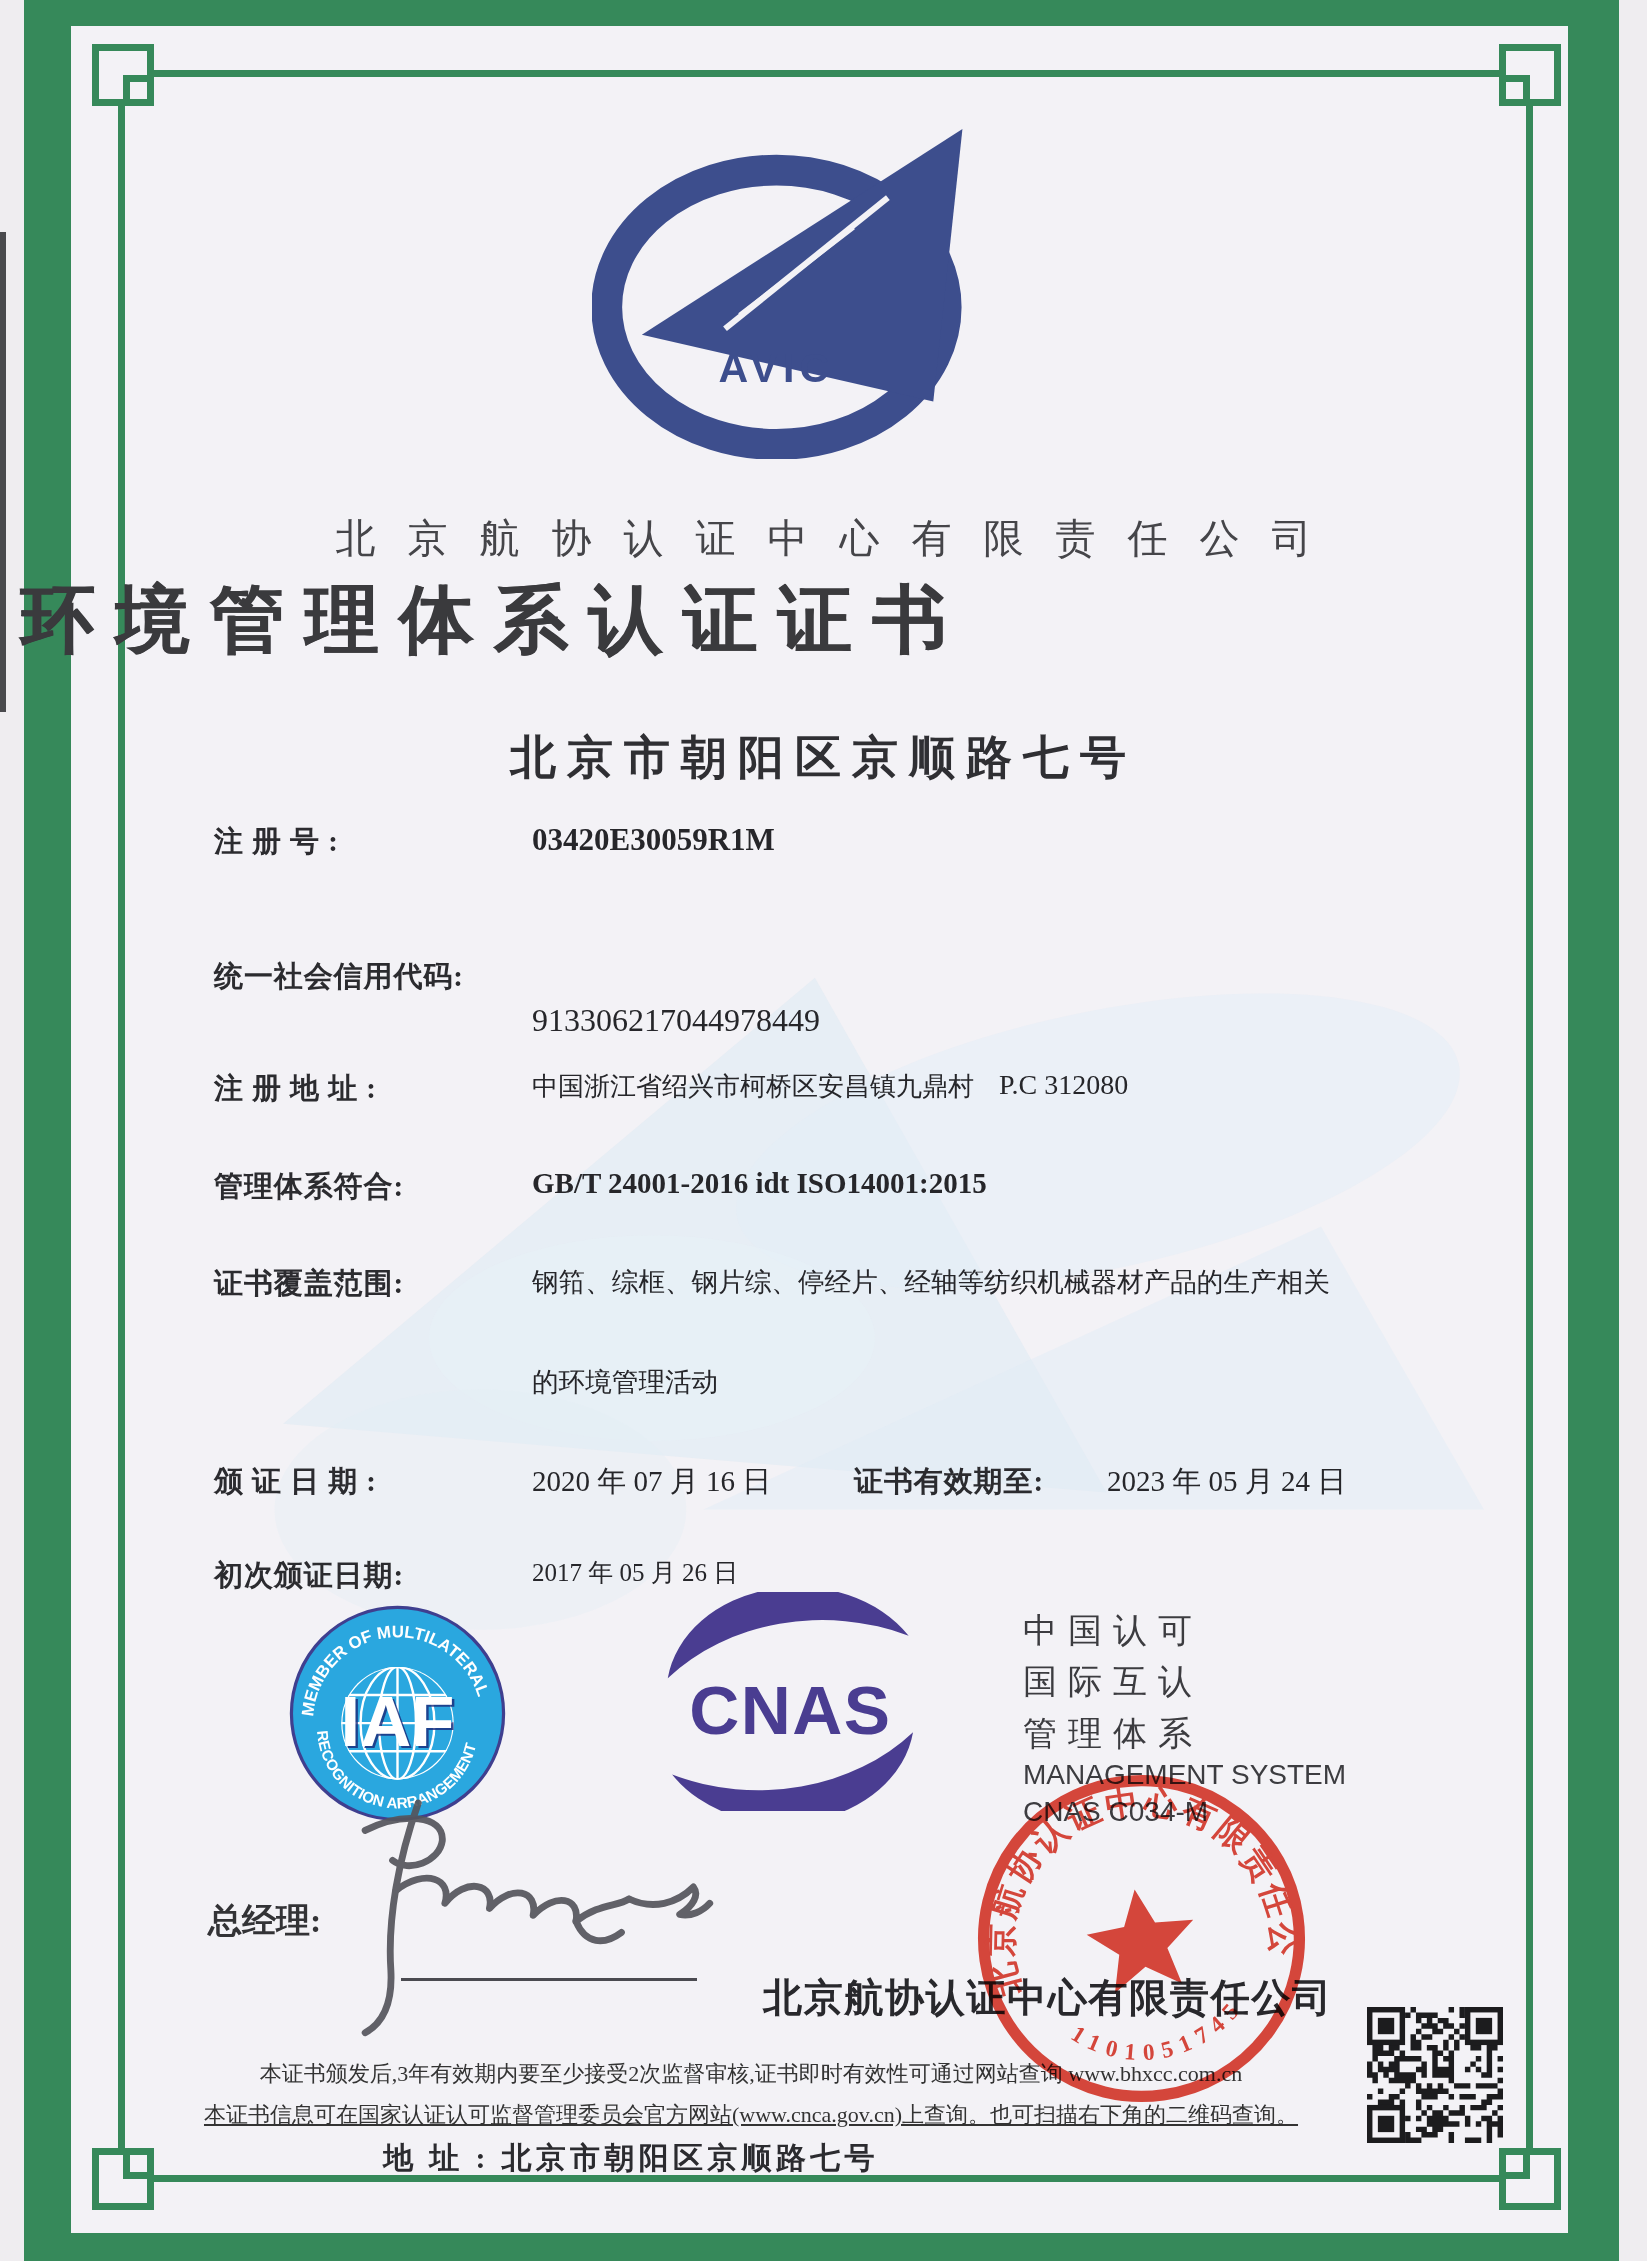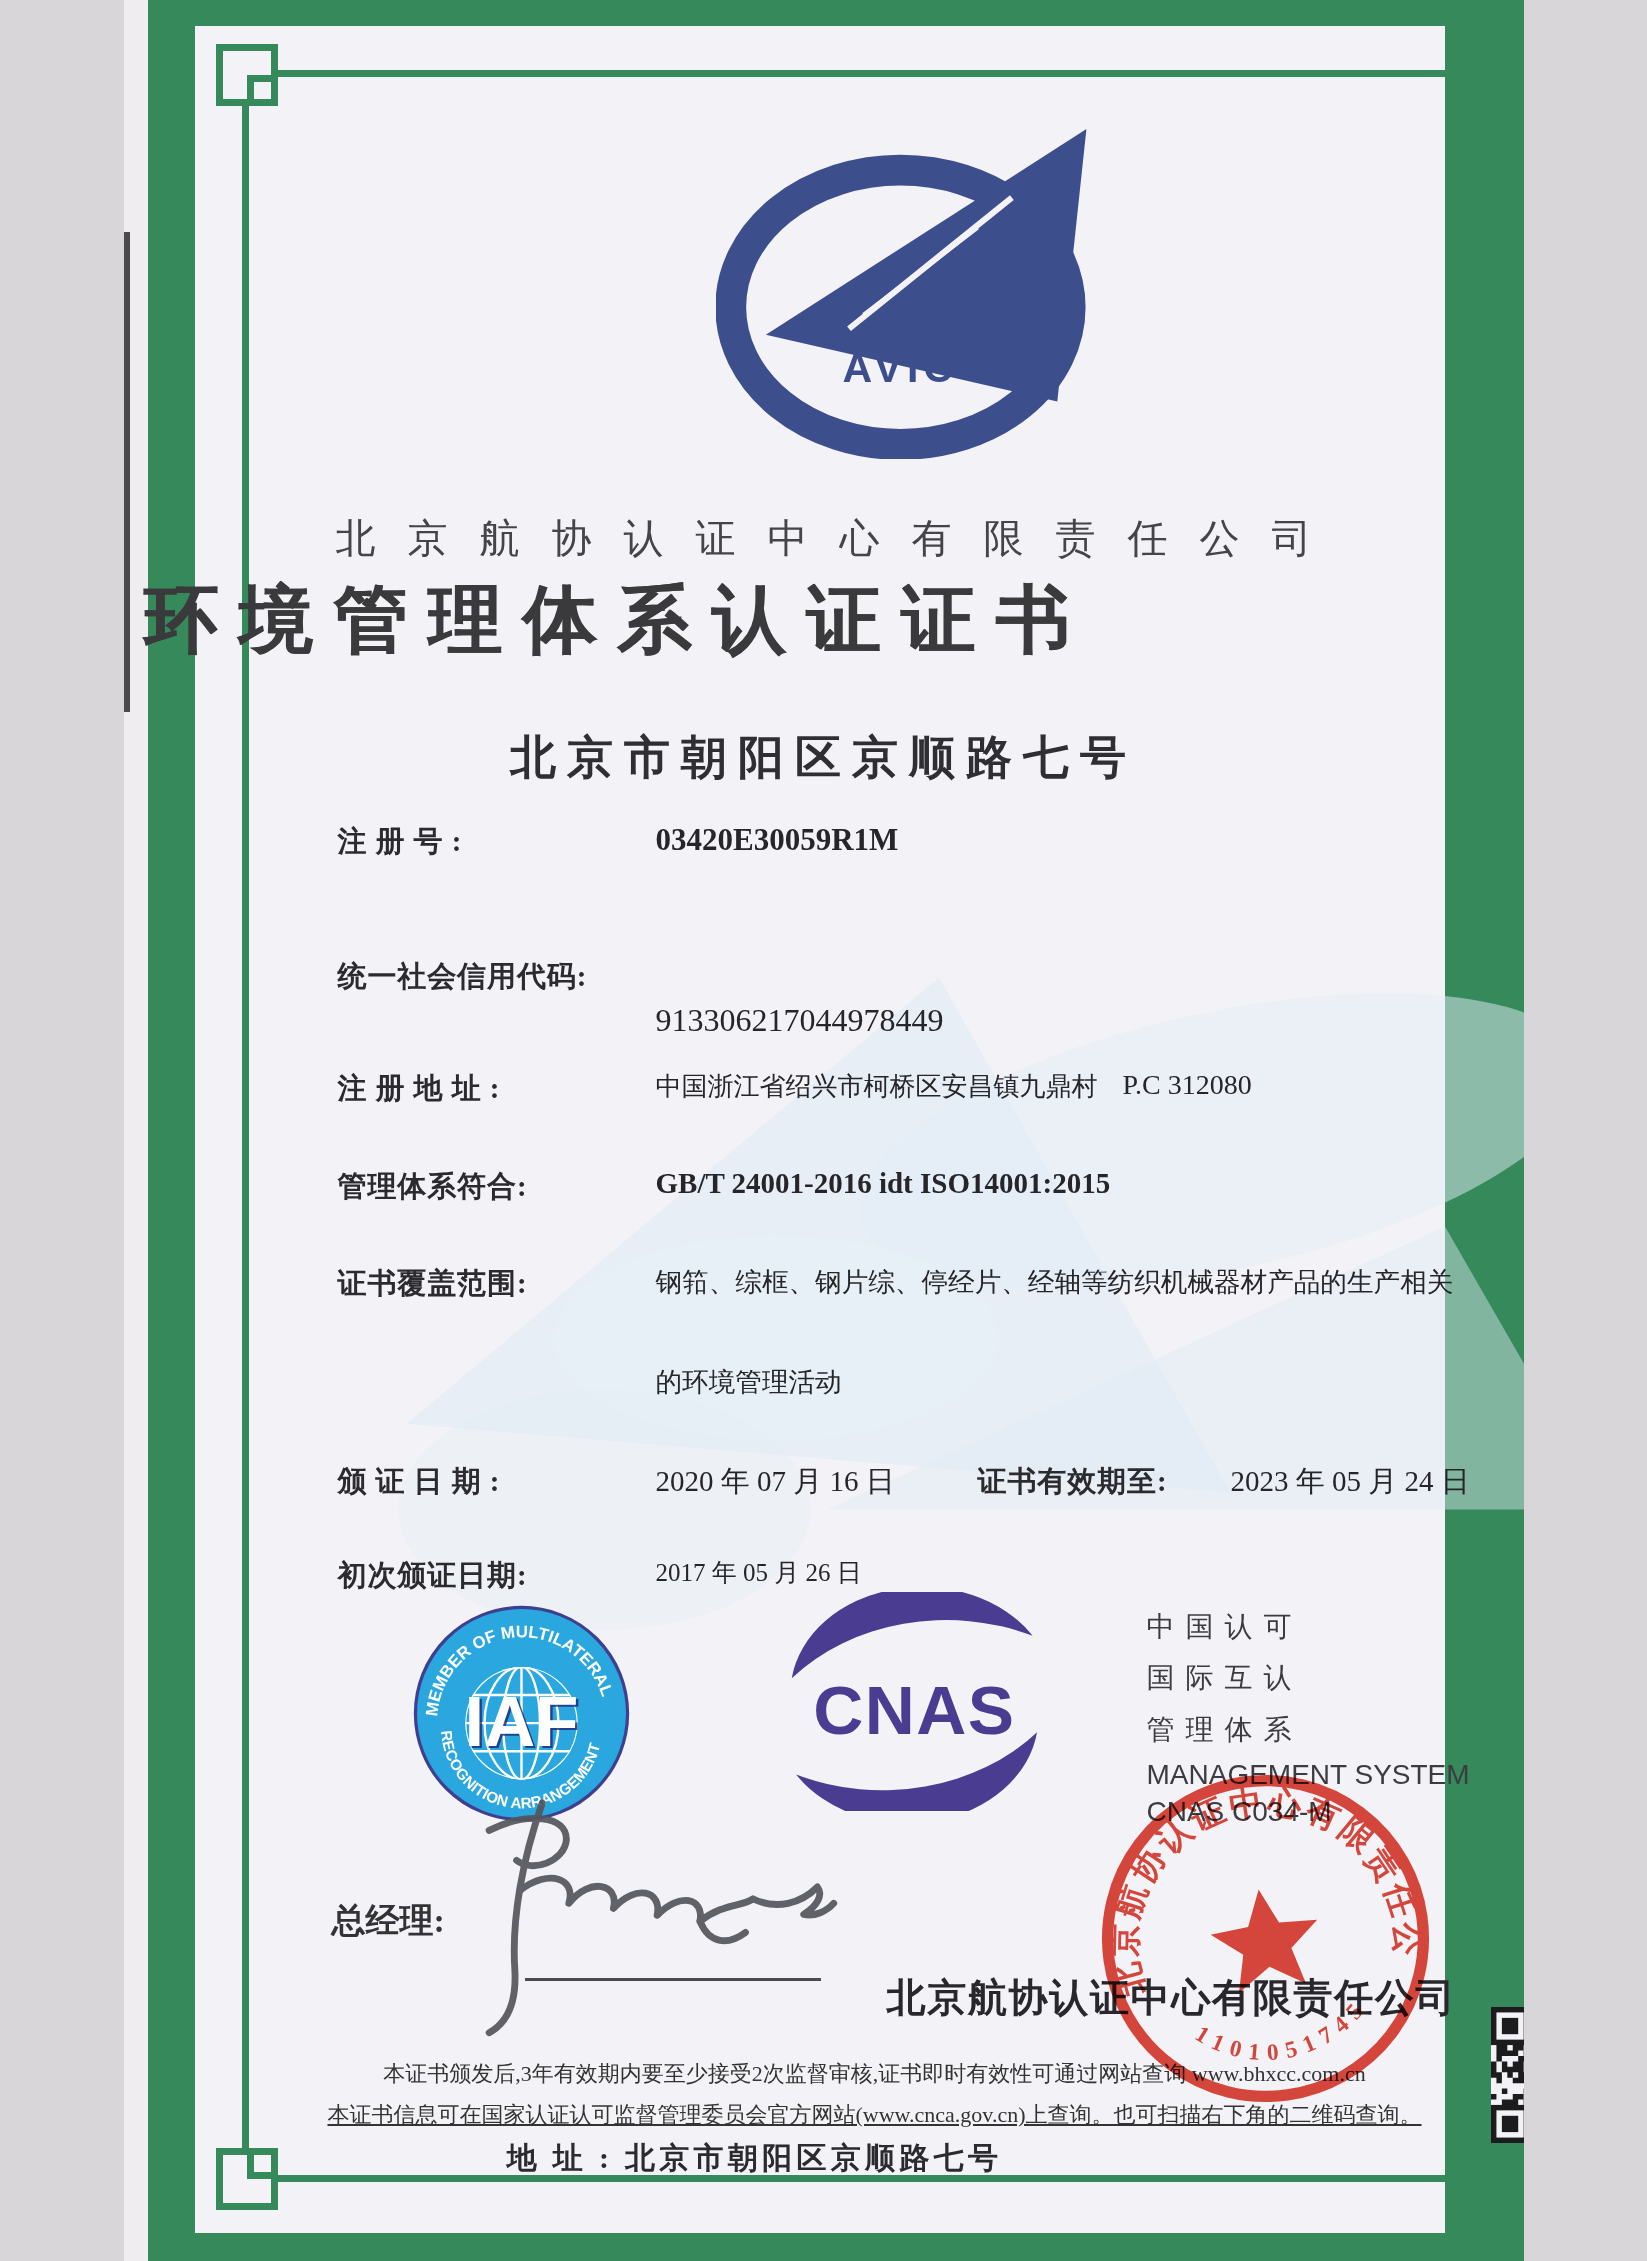--- a/index.html
+++ b/index.html
@@ -5,40 +5,40 @@
   :root{
     --green:#36895a;
     --paper:#f3f2f6;
     --ink:#333336;
     --blue:#3d4e8d;
     --iafblue:#2aa7df;
     --purple:#4a3d91;
     --red:#dd3b2e;
   }
   html,body{margin:0;padding:0;background:#d8d6d9;}
-  .canvas{position:relative;width:1400px;height:2261px;margin:0 auto;overflow:hidden;
+  .canvas{position:relative;width:1647px;height:2261px;margin:0 auto;overflow:hidden;
           background:#efedf0;font-family:"Liberation Serif","DejaVu Serif",serif;color:var(--ink);}
   .page{position:absolute;left:24px;top:0;width:1595px;height:2261px;background:var(--green);}
   .paper{position:absolute;left:71px;top:26px;right:79px;bottom:28px;background:var(--paper);}
   .scan-sliver{position:absolute;left:0;top:232px;width:6px;height:480px;background:#202024;opacity:.8;}
   .frame{position:absolute;left:118px;top:70px;width:1415px;height:2112px;
          border:7.7px solid var(--green);box-sizing:border-box;z-index:1;}
   .corner{position:absolute;width:62px;height:62px;border:7.7px solid var(--green);
           background:var(--paper);box-sizing:border-box;z-index:1;}
   .corner-sq{position:absolute;width:31px;height:31px;border:7.7px solid var(--green);
           box-sizing:border-box;z-index:1;}
   .abs{position:absolute;white-space:nowrap;z-index:2;}
   .centered{left:50%;transform:translateX(-50%);}
   .issuer{top:511px;font-size:40px;letter-spacing:32px;font-weight:500;color:#454549;width:100%;text-align:center;padding-left:32px;box-sizing:border-box;}
   .title{top:571px;font-size:74px;font-weight:900;letter-spacing:20.6px;color:#3a3a3d;width:100%;text-align:left;padding-left:20.6px;box-sizing:border-box;text-shadow:0.9px 0 currentColor;}
   .company{top:727px;font-size:46px;font-weight:600;letter-spacing:11px;width:100%;text-align:center;color:#2f2f33;}
   .lbl{left:214px;font-size:29px;font-weight:600;color:#2b2b2f;letter-spacing:0.9px;}
   .val{left:532px;font-size:31px;color:#26262a;}
   .bold{font-weight:700;}
-  .accred-cjk{font-size:28px;letter-spacing:11px;color:#3c3c40;font-weight:500;}
+  .accred-cjk{font-size:34px;letter-spacing:11px;color:#3c3c40;font-weight:500;}
   .accred-lat{font-family:"Liberation Sans","DejaVu Sans",sans-serif;font-size:28px;color:#3c3c40;}
   .gm{left:208px;top:1898px;font-size:34px;font-weight:600;}
   .org-line{left:763px;top:1971px;font-size:39px;font-weight:700;letter-spacing:1.7px;color:#28282c;}
   .sig-line{position:absolute;left:401px;top:1978px;width:296px;height:3.4px;background:#4a4a50;z-index:2;}
   .note{font-size:22px;color:#333;}
   .addr-line{font-size:30px;font-weight:700;letter-spacing:4.3px;color:#2b2b2f;}
   svg{display:block;}
   .wm{position:absolute;left:0;top:0;z-index:0;}
   .seal-svg{position:absolute;left:968px;top:1765px;z-index:4;mix-blend-mode:multiply;opacity:.93;}
   .sig-svg{position:absolute;left:300px;top:1777px;z-index:3;}

